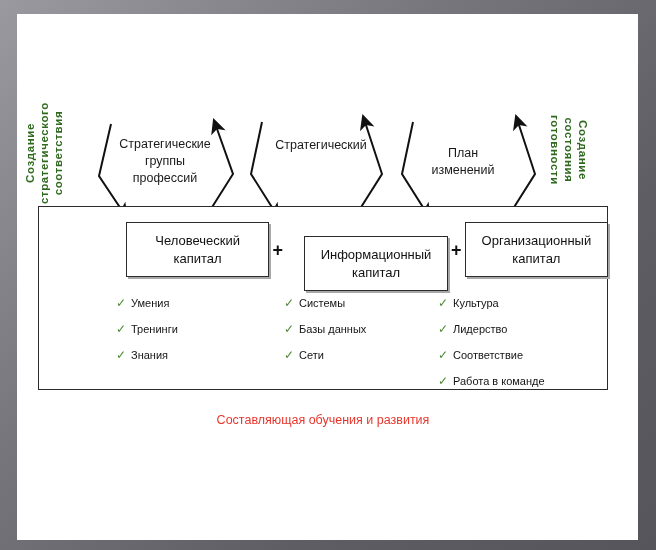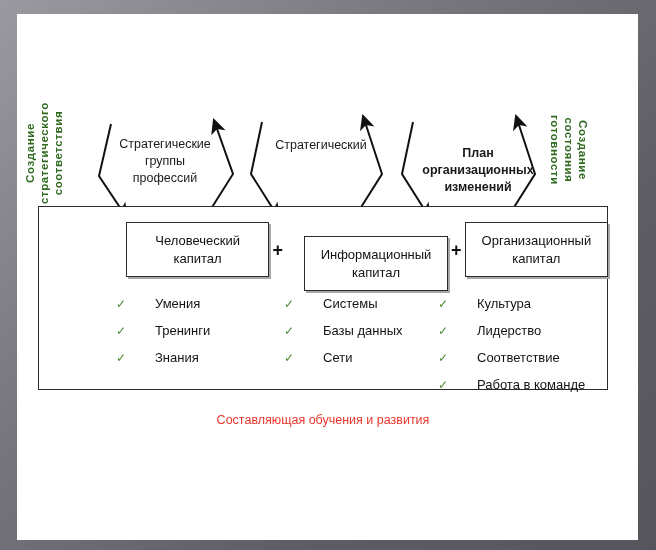--- a/index.html
+++ b/index.html
@@ -53,21 +53,21 @@
   .grp-label {
     position: absolute;
     text-align: center;
     font-size: 12.5px;
     line-height: 17px;
     color: #1a1a1a;
     white-space: nowrap;
   }
   #grp-label-0 { left: 88px;  top: 122px; width: 120px; }
   #grp-label-1 { left: 243px; top: 123px; width: 122px; }
-  #grp-label-2 { left: 397px; top: 131px; width: 128px; font-weight: bold; }
+  #grp-label-2 { left: 382px; top: 131px; width: 128px; }
   .grp-label .ln { display: block; }
 
   
   #arrows {
     position: absolute;
     left: 0;
     top: 0;
     width: 621px;
     height: 526px;
     pointer-events: none;
@@ -138,24 +138,23 @@
     white-space: nowrap;
   }
   .chk-mark {
     color: #4f8a35;
     font-size: 12px;
     width: 15px;
     flex: 0 0 15px;
     line-height: 17px;
   }
   .chk-text {
-    font-size: 13px;
+    font-size: 11px;
     line-height: 17px;
     color: #141414;
-    margin-left: 24px;
   }
 
   
   #bottom-caption {
     position: absolute;
     left: 21px;
     top: 399px;
     width: 570px;
     text-align: center;
     color: #e8352b;
@@ -199,21 +198,20 @@
   <div class="grp-label" id="grp-label-0">
     <span class="ln">Стратегические</span>
     <span class="ln">группы</span>
     <span class="ln">профессий</span>
   </div>
   <div class="grp-label" id="grp-label-1">
     <span class="ln">Стратегический</span>
   </div>
   <div class="grp-label" id="grp-label-2">
     <span class="ln">План</span>
-    <span class="ln">организационных</span>
     <span class="ln">изменений</span>
   </div>
 
   <div id="main-frame"></div>
 
   <div id="capitals-row">
     <div class="cap-box" id="cap-box-0">
       <div>
         <span class="ln">Человеческий</span>
         <span class="ln">капитал</span>

